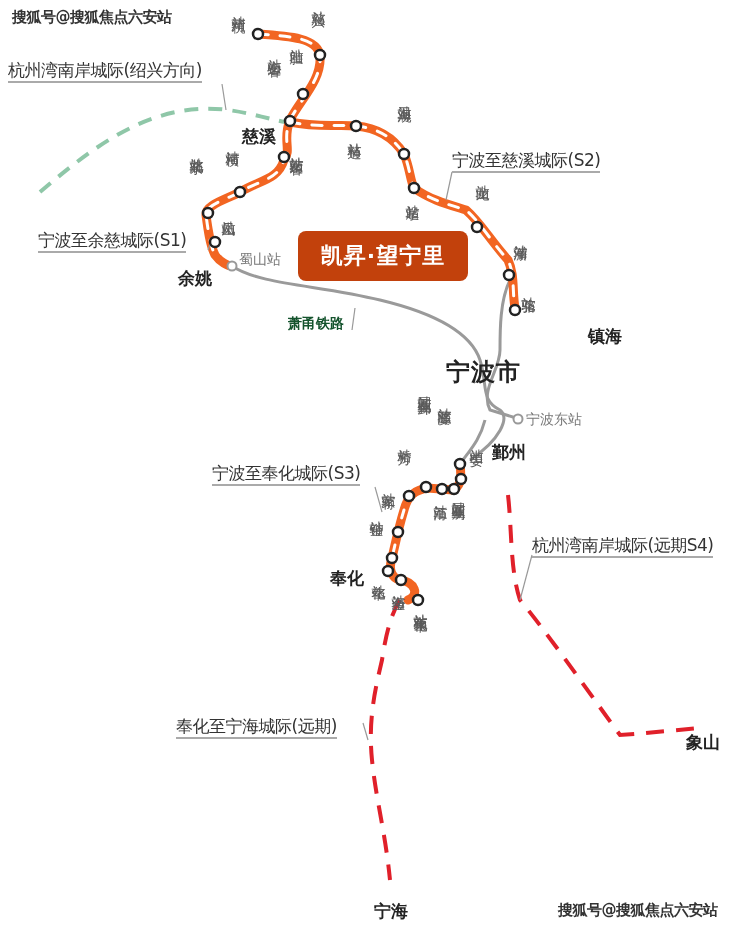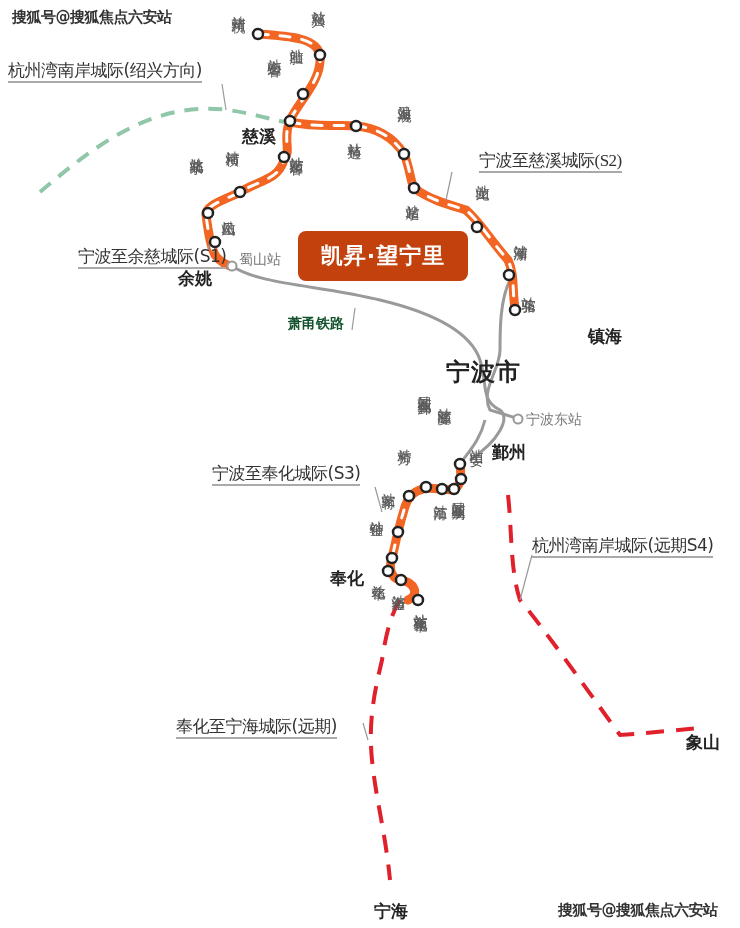--- a/index.html
+++ b/index.html
@@ -87,22 +87,22 @@
     <circle cx="518" cy="419" r="4.5"></circle>
   </g>
 </svg>
 
 <div class="lbl watermark" style="left:12px;top:10px;">搜狐号@搜狐焦点六安站</div>
 <div class="lbl watermark" style="left:558px;top:903px;">搜狐号@搜狐焦点六安站</div>
 
 <div class="promo">凯昇·望宁里</div>
 
 <div class="lbl line-name" style="left:8px;top:62px;">杭州湾南岸城际(绍兴方向)</div>
-<div class="lbl line-name" style="left:479px;top:152px;font-family:Liberation Serif, serif;">宁波至慈溪城际(S2)</div>
-<div class="lbl line-name" style="left:38px;top:248px;margin-left:40px;">宁波至余慈城际(S1)</div>
+<div class="lbl line-name" style="left:452px;top:152px;">宁波至慈溪城际(S2)</div>
+<div class="lbl line-name" style="left:38px;top:232px;">宁波至余慈城际(S1)</div>
 <div class="lbl h" style="left:288px;top:316px;color:#14532d;font-weight:bold;">萧甬铁路</div>
 <div class="lbl line-name" style="left:212px;top:465px;">宁波至奉化城际(S3)</div>
 <div class="lbl line-name" style="left:532px;top:537px;">杭州湾南岸城际(远期S4)</div>
 <div class="lbl line-name" style="left:176px;top:718px;">奉化至宁海城际(远期)</div>
 
 <div class="lbl city" style="left:242px;top:128px;">慈溪</div>
 <div class="lbl city" style="left:178px;top:270px;">余姚</div>
 <div class="lbl city-big" style="left:446px;top:360px;">宁波市</div>
 <div class="lbl city" style="left:588px;top:328px;">镇海</div>
 <div class="lbl city" style="left:492px;top:444px;">鄞州</div>

